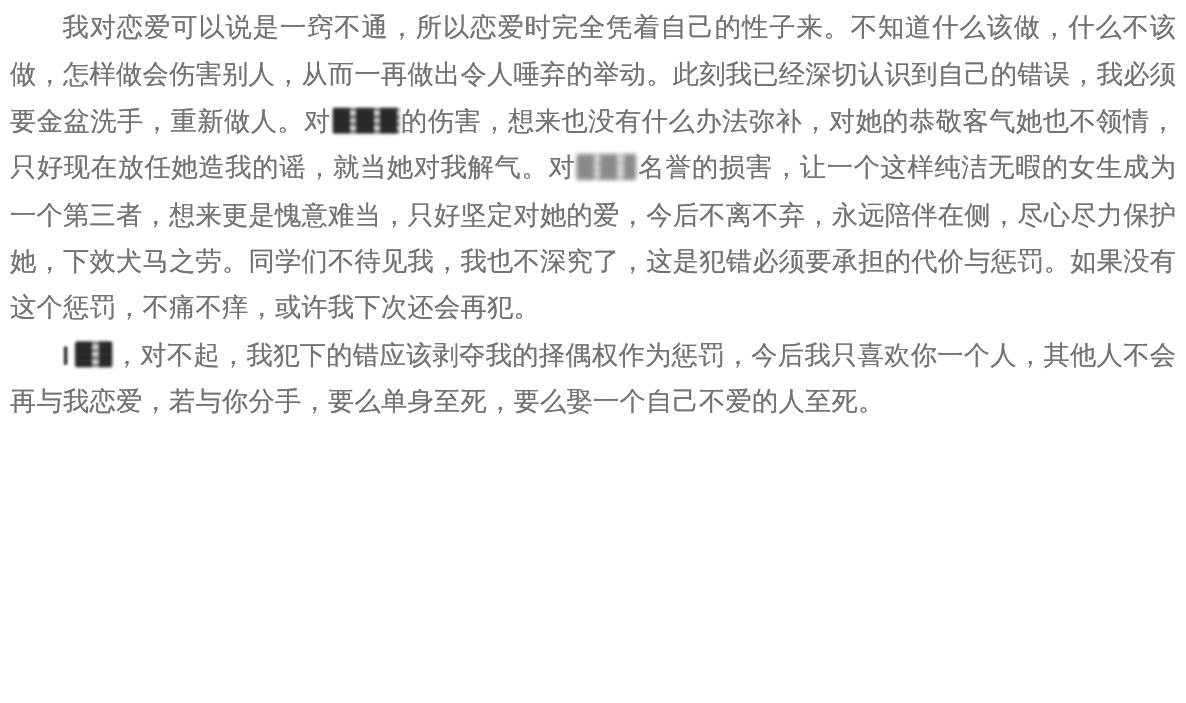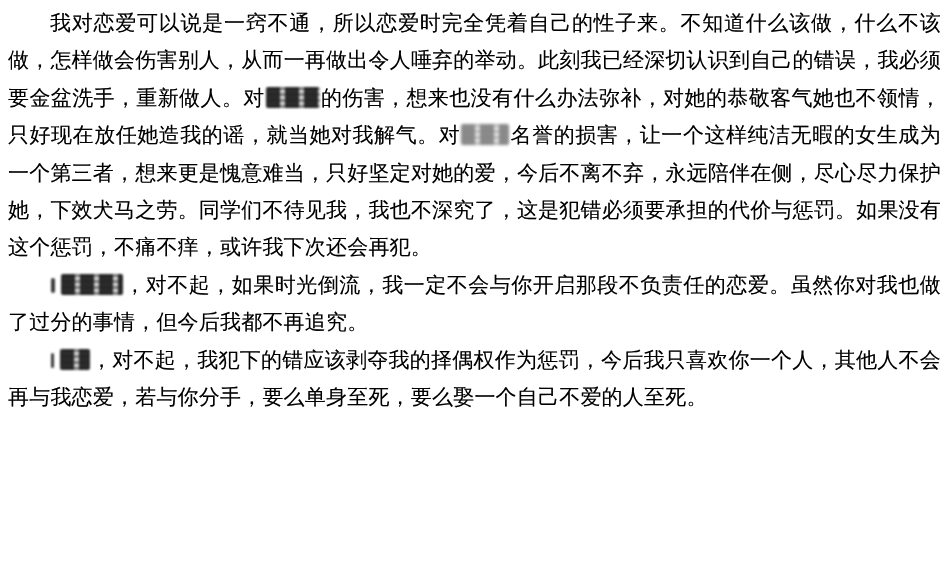--- a/index.html
+++ b/index.html
@@ -17,21 +17,21 @@
     font-family: "Liberation Sans", "DejaVu Sans", sans-serif;
   }
   .text-body {
     width: 100%;
   }
   p.para {
     margin: 0;
     padding: 0;
     font-size: 21px;
     line-height: 37.4px;
-    color: #000000;
+    color: #737373;
     text-align: justify;
     text-align-last: left;
     text-indent: 2em;
     letter-spacing: 0.2px;
     text-shadow: 0 0 0.4px rgba(71,71,71,0.55);
   }
   
   .redacted {
     display: inline-block;
     height: 21px;
@@ -55,16 +55,15 @@
     filter: blur(0.8px);
     margin-right: 5px;
   }
 </style>
 </head>
 <body>
 
 <div class="page">
   <div class="text-body" id="paragraphs">
       <p class="para"><span>我对恋爱可以说是一窍不通，所以恋爱时完全凭着自己的性子来。不知道什么该做，什么不该做，怎样做会伤害别人，从而一再做出令人唾弃的举动。此刻我已经深切认识到自己的错误，我必须要金盆洗手，重新做人。对</span><span class="redacted" style="width: 54px;"></span><span>的伤害，想来也没有什么办法弥补，对她的恭敬客气她也不领情，只好现在放任她造我的谣，就当她对我解气。对</span><span class="redacted faint" style="width: 48px;"></span><span>名誉的损害，让一个这样纯洁无暇的女生成为一个第三者，想来更是愧意难当，只好坚定对她的爱，今后不离不弃，永远陪伴在侧，尽心尽力保护她，下效犬马之劳。同学们不待见我，我也不深究了，这是犯错必须要承担的代价与惩罚。如果没有这个惩罚，不痛不痒，或许我下次还会再犯。</span></p>
-      <p class="para"><span class="redacted tick" style="width: 4px;"></span><span class="redacted" style="width: 62px;"></span><span>，对不起，如果时光倒流，我一定不会与你开启那段不负责任的恋爱。虽然你对我也做了过分的事情，但今后我都不再追究。</span></p>
       <p class="para"><span class="redacted tick" style="width: 3px;"></span><span class="redacted" style="width: 30px;"></span><span>，对不起，我犯下的错应该剥夺我的择偶权作为惩罚，今后我只喜欢你一个人，其他人不会再与我恋爱，若与你分手，要么单身至死，要么娶一个自己不爱的人至死。</span></p>
     </div>
 </div>
 
 </body></html>

